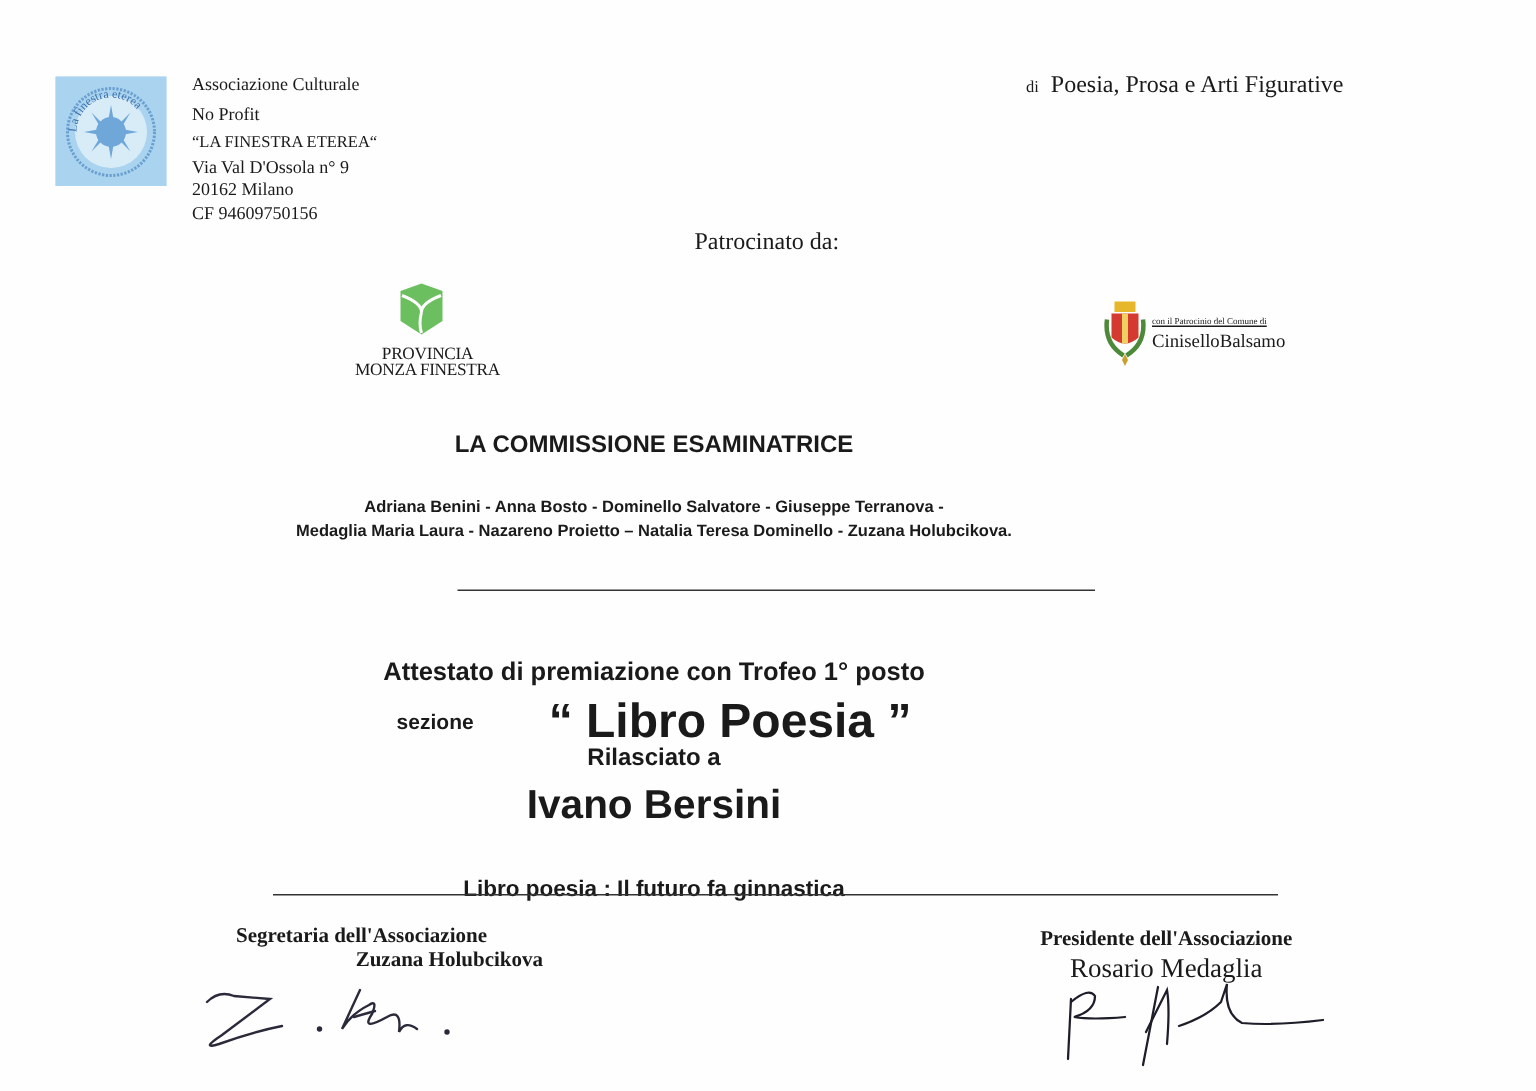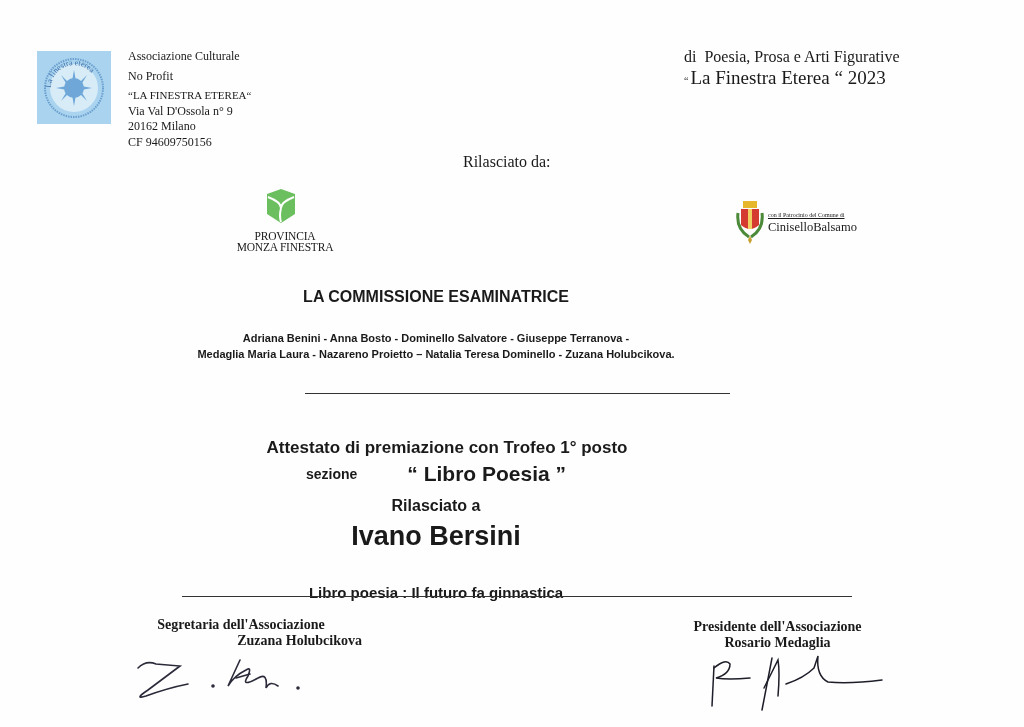--- a/index.html
+++ b/index.html
@@ -12,53 +12,53 @@
   
   #assoc-logo { left:37px; top:51px; width:74px; height:73px; background:#a9d3ee; }
   #assoc-block { left:128px; top:49px; font-size:12px; line-height:15.5px; }
   #assoc-block div { white-space:nowrap; }
 
   
   #contest-block { left:684px; top:47px; }
   #contest-block .l1 { font-size:16px; line-height:20px; }
   #contest-block .l2 { font-size:16px; line-height:20px; }
   #contest-block .l3 { font-size:19px; line-height:22px; }
-  .small-di { font-size:16px; margin-right:8px; }
+  .small-di { font-size:11px; margin-right:8px; }
   .small-q { font-size:10px; margin-right:2px; }
 
   #patron-label { left:463px; top:153px; font-size:16px; }
 
   #monza-logo { left:265px; top:188px; width:32px; height:36px; }
   #monza-text { left:230px; top:231px; width:110px; text-align:center; font-size:11.5px; line-height:11px; letter-spacing:-0.2px; }
 
   #cinisello-crest { left:735px; top:199px; width:30px; height:46px; }
   #cinisello-small { left:768px; top:212px; font-size:6px; text-decoration:underline; white-space:nowrap; }
   #cinisello-name { left:768px; top:220px; font-size:12.5px; white-space:nowrap; }
 
   #commission-title { top:288px; font-size:16px; font-weight:bold; }
   .members { font-size:11px; font-weight:bold; }
   #members-1 { top:332px; }
   #members-2 { top:348px; }
 
   .rule { position:absolute; height:1px; background:#333; }
   #rule-1 { left:305px; top:393px; width:425px; }
   #rule-2 { left:182px; top:596px; width:670px; }
 
-  #award-line { top:438px; font-size:17px; font-weight:bold;margin-left:11px; }
+  #award-line { top:438px; font-size:17px; font-weight:bold; }
   #section-line { top:462px; font-weight:bold; }
   #section-label { font-size:14px; vertical-align:middle; margin-right:10px; }
-  #section-value { font-size:21px; vertical-align:middle;margin-left:40px; }
+  #section-value { font-size:32px; vertical-align:middle;margin-left:40px; }
   #issued-line { top:497px; font-size:16px; font-weight:bold; }
   #recipient-name { top:521px; font-size:27px; font-weight:bold; }
   #book-line { top:559px; font-size:15px; font-weight:bold;margin-top:25px; }
 
   #secretary-role { left:120px; top:617px; width:242px; text-align:center; font-size:14px; font-weight:bold; }
   #secretary-name { left:120px; top:633px; width:242px; text-align:right; font-size:14px; font-weight:bold; }
   #president-role { left:675px; top:619px; width:205px; text-align:center; font-size:14px; font-weight:bold; }
-  #president-name { left:675px; top:635px; width:205px; text-align:center; font-size:14px; font-weight:bold; }
+  #president-name { left:675px; top:635px; width:205px; text-align:center; font-size:18px; font-weight:normal; }
 
   #sig-secretary { left:128px; top:648px; width:180px; height:55px; }
   #sig-president { left:700px; top:648px; width:200px; height:70px; }
 </style>
 </head>
 <body>
 
 <div id="assoc-logo" class="abs">
   <svg width="74" height="73" viewBox="0 0 74 73">
     <rect width="74" height="73" fill="#a9d3ee"></rect>
@@ -84,24 +84,23 @@
   <div>Associazione Culturale</div>
   <div style="margin-top:4px"> No Profit</div>
   <div style="margin-top:4px;font-size:11px">“LA FINESTRA ETEREA“</div>
   <div>Via  Val D'Ossola n° 9</div>
   <div>20162 Milano</div>
   <div> CF  94609750156</div>
 </div>
 
 <div id="contest-block" class="abs serif">
   <div class="l2"><span class="small-di">di</span><span>Poesia, Prosa e Arti Figurative</span></div>
-  <div class="l3"><span class="small-q">“</span><span>La Finestra Eterea “  2023</span></div>
 </div>
 
-<div id="patron-label" class="abs serif">Rilasciato da:</div>
+<div id="patron-label" class="abs serif">Patrocinato da:</div>
 
 <div id="monza-logo" class="abs">
   <svg width="32" height="36" viewBox="0 0 32 36">
     <path d="M2,6 L16,1 L30,6 L30,26 L16,35 L2,26 Z" fill="#6cbf5f"></path>
     <path d="M3,9 Q16,14 16,20 Q16,14 29,9" fill="none" stroke="#fff" stroke-width="2"></path>
     <path d="M16,20 Q14,28 16,34" fill="none" stroke="#fff" stroke-width="2"></path>
   </svg>
 </div>
 <div id="monza-text" class="abs serif">
   <div>PROVINCIA</div>

